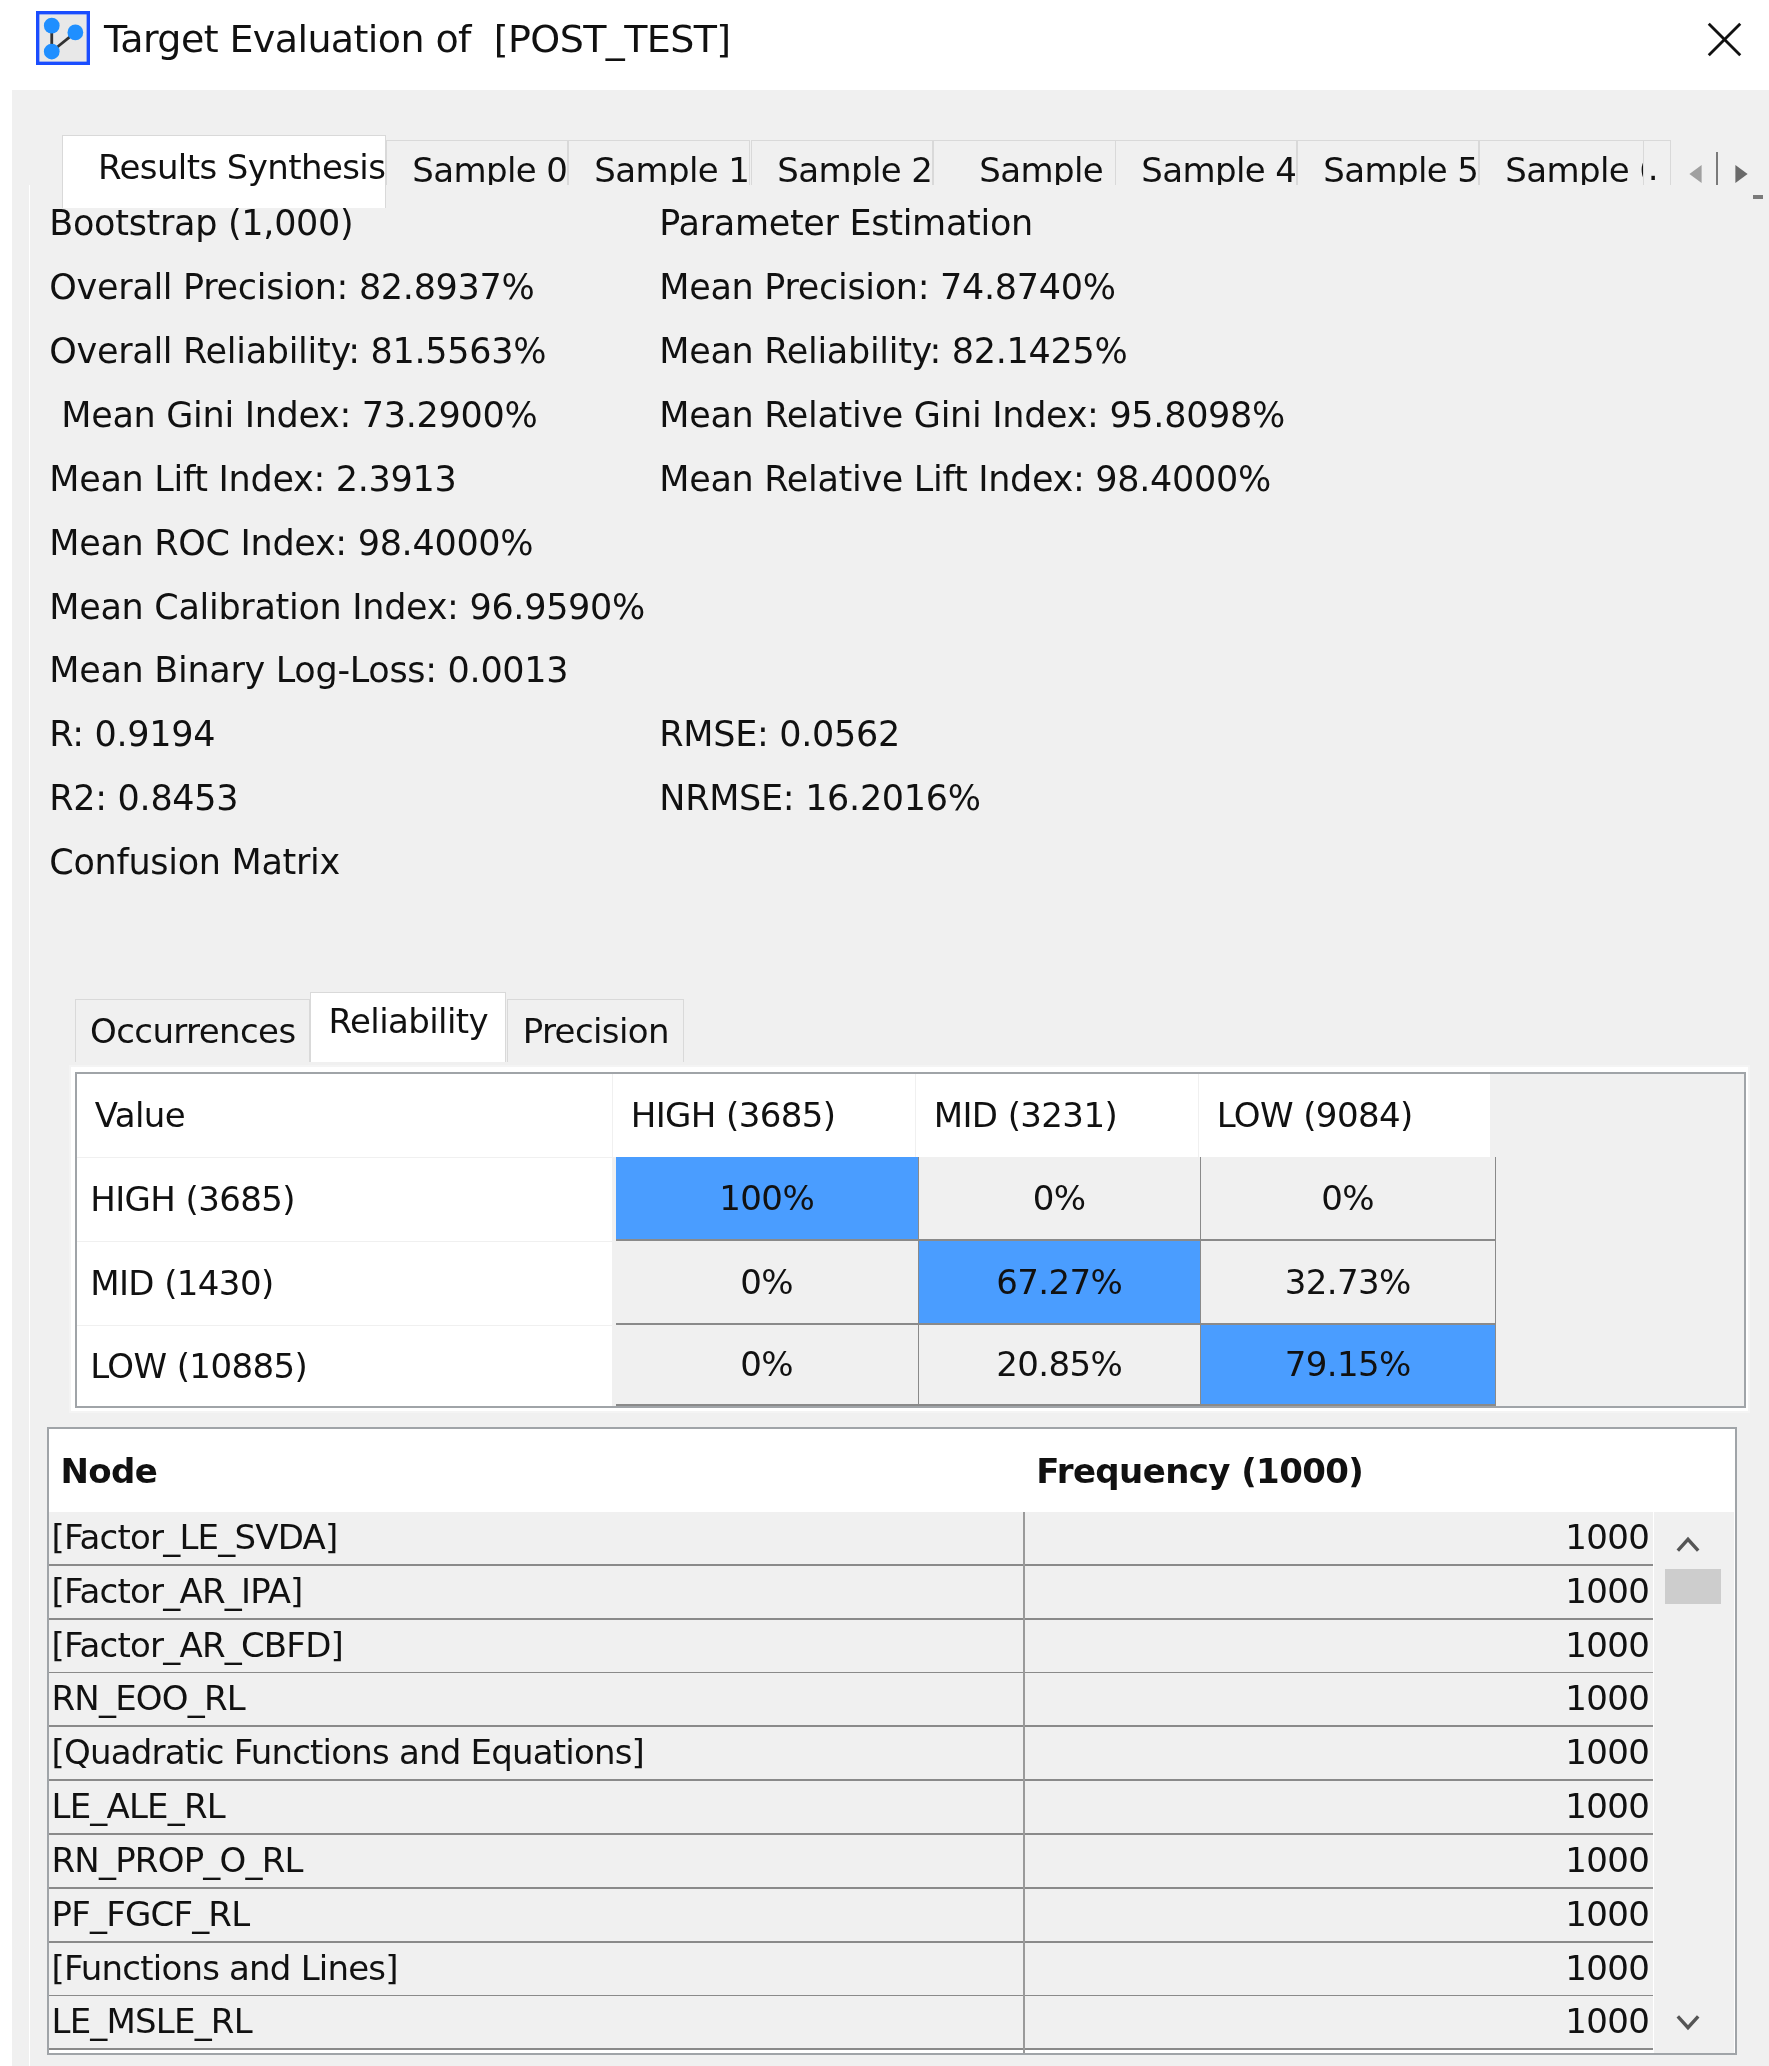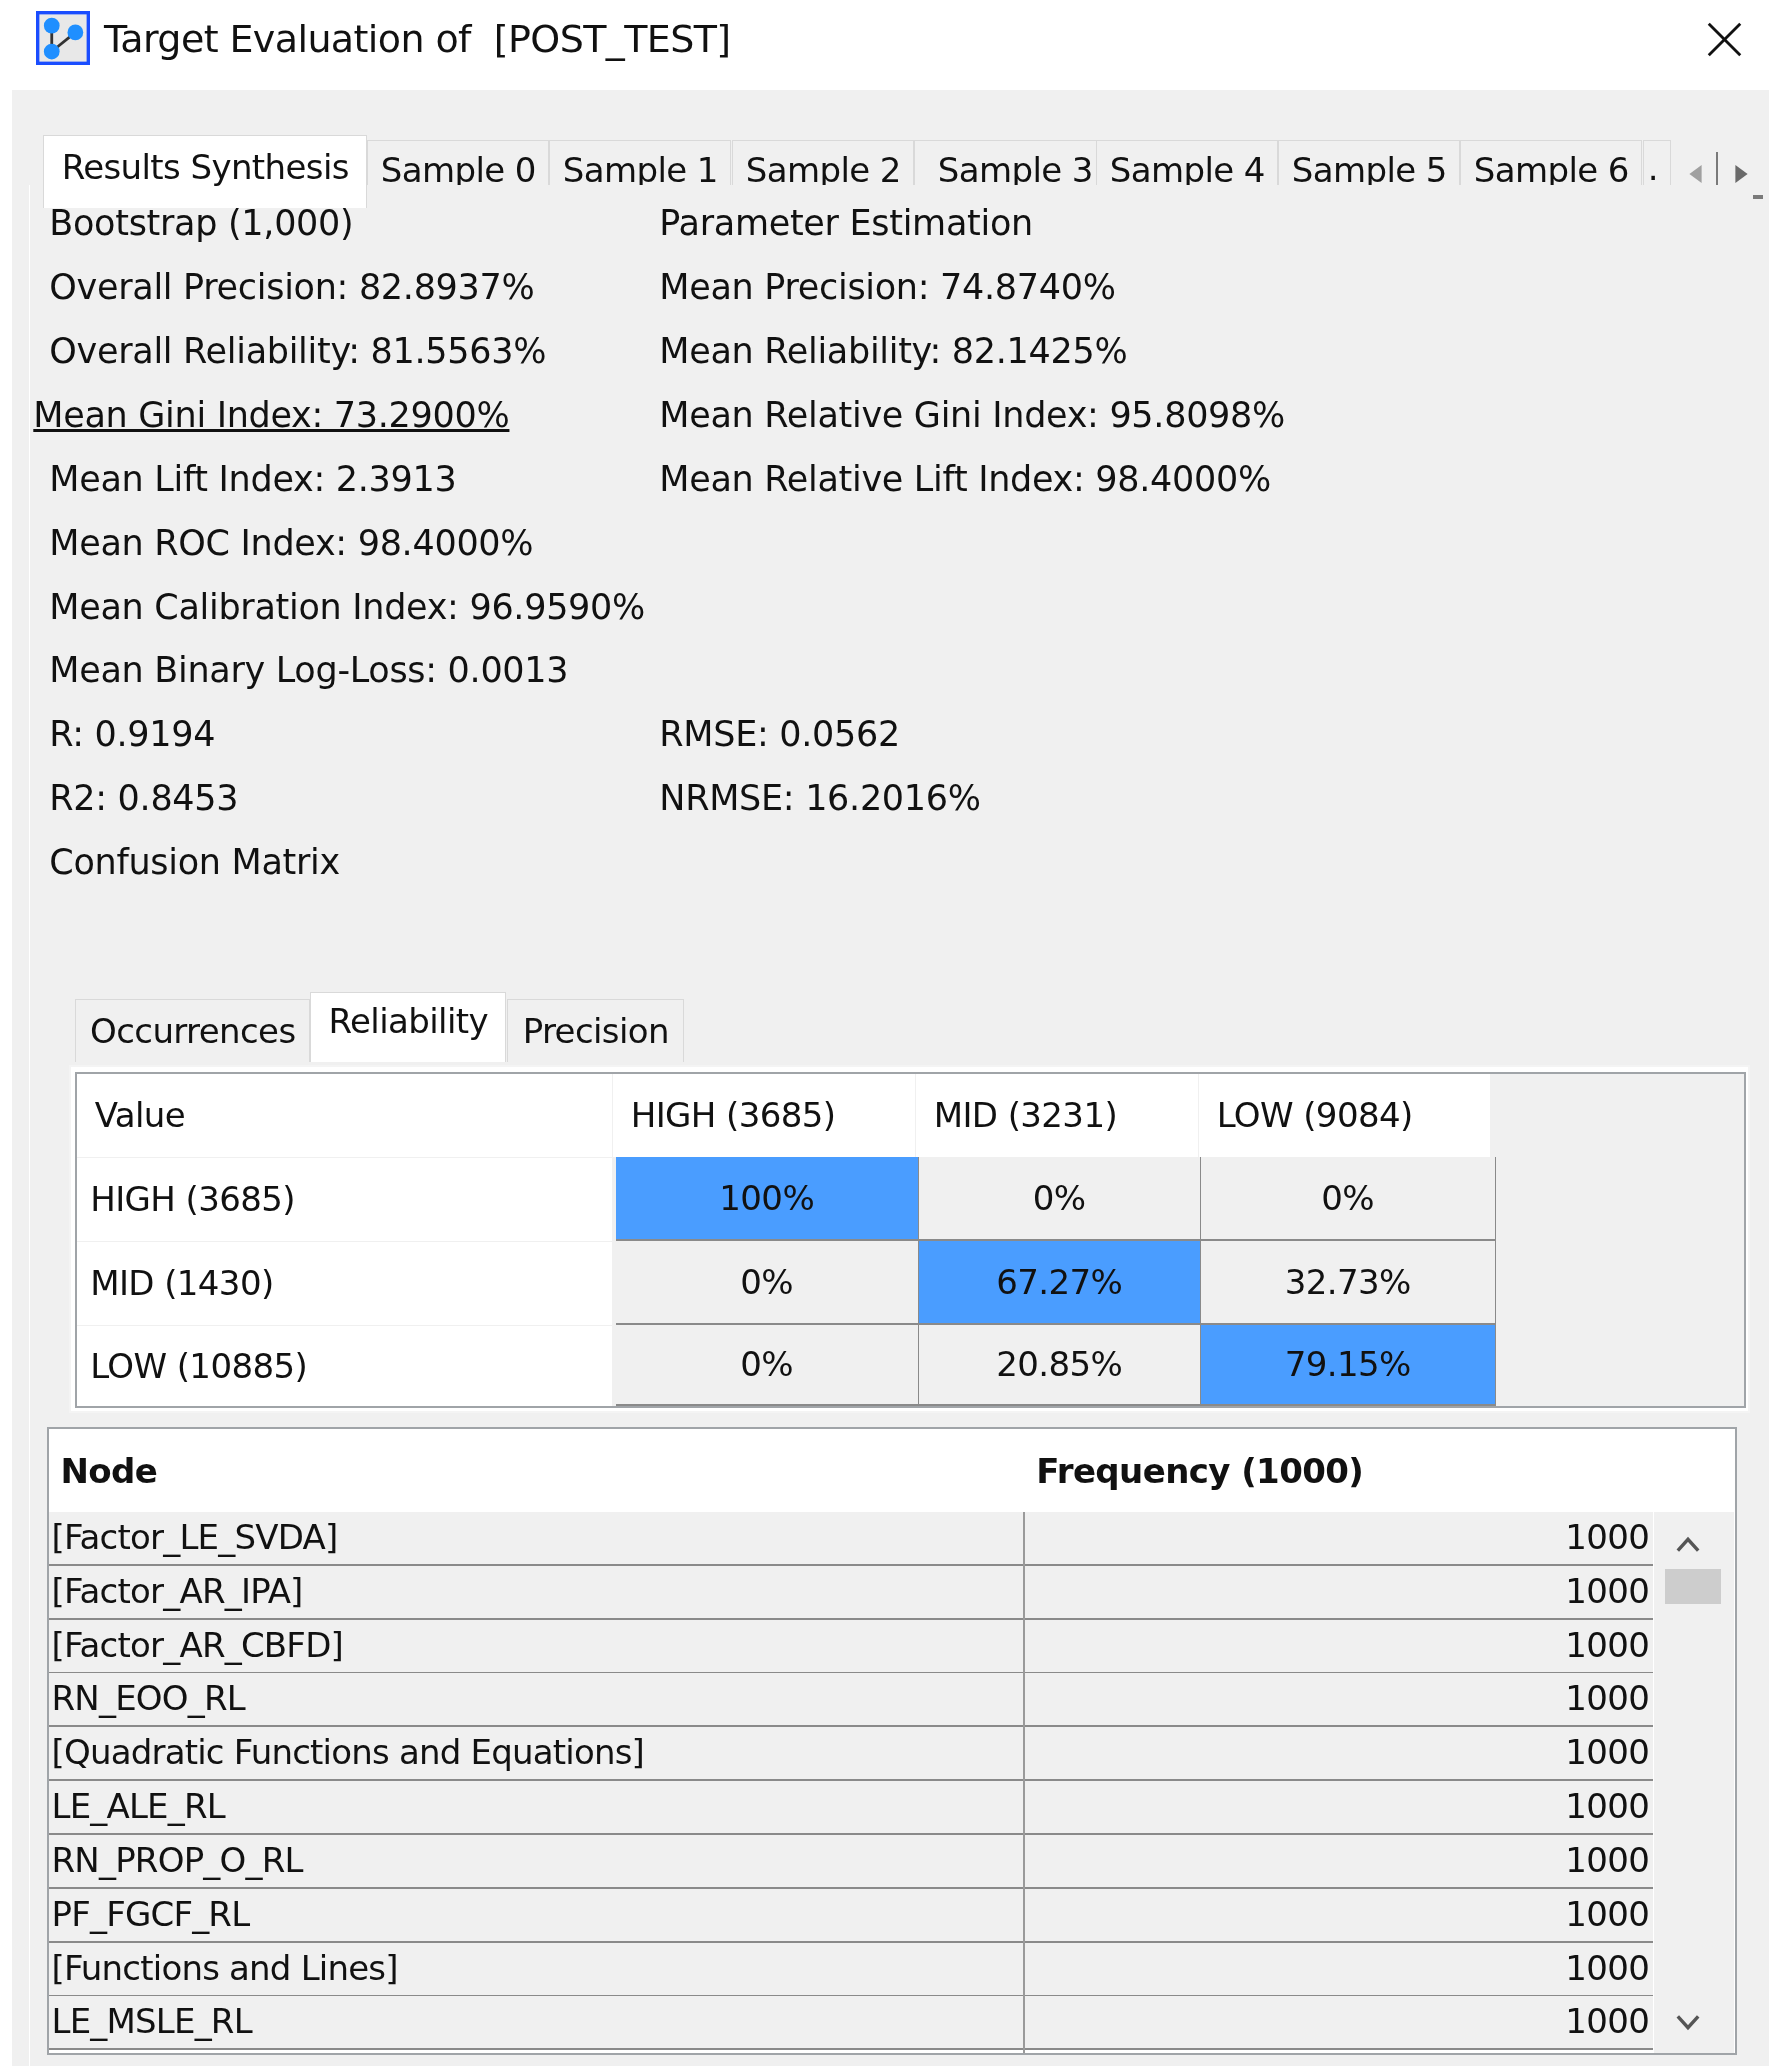--- a/index.html
+++ b/index.html
@@ -10,21 +10,21 @@
     .titlebar { position: absolute; left: 0; top: 0; width: 1770px; height: 90px; background: #ffffff; }
     .app-icon { position: absolute; left: 36px; top: 11.2px; width: 54px; height: 54px; }
     .title-text { position: absolute; left: 104px; top: 12.3px; font-size: 38px; line-height: 54px; color: #111; white-space: pre; letter-spacing: -0.6px; }
     .close-btn { position: absolute; left: 1702px; top: 17px; width: 45px; height: 45px; cursor: pointer; }
 
     
     .dialog-body { position: absolute; left: 12.3px; top: 90px; width: 1757px; height: 1976px; background: #f0f0f0; }
 
     
     .tabstrip { position: absolute; left: 17px; top: 22.4px; width: 1727px; height: 78px; }
-    .tab { position: absolute; top: 28px; height: 62px; background: #f0f0f0; border: 1.1px solid #d9d9d9; border-bottom: none; font-size: 34px; line-height: 58px; text-align: center; color: #111; letter-spacing: -0.6px; cursor: pointer; }
+    .tab { position: absolute; top: 28px; height: 62px; background: #f0f0f0; border: 1.1px solid #d9d9d9; border-bottom: none; font-size: 34px; line-height: 58px; text-align: right; color: #111; letter-spacing: -0.6px; cursor: pointer; margin-left: 19px; }
     .tab.active { top: 22.4px; height: 73px; background: #ffffff; border-color: #d9d9d9; line-height: 62px; z-index: 2; }
     .tab-overflow { position: absolute; top: 28px; left: 1604px; width: 28px; height: 62px; border: 1.1px solid #d9d9d9; border-bottom: none; background: #f0f0f0; font-size: 34px; line-height: 54px; color: #111; text-indent: 3.4px; }
     .tab-scroll { position: absolute; top: 40px; width: 43px; height: 47px; background: #f0f0f0; border-bottom: 4.5px solid #7a7a7a; cursor: pointer; display: flex; align-items: center; justify-content: center; }
     .tab-scroll svg { width: 17px; height: 20px; }
     .tab-scroll-left { left: 1646px; border-right: 2.8px solid #7a7a7a; }
     .tab-scroll-right { left: 1691px; }
 
     .tab-panel { position: absolute; left: 17px; top: 95px; width: 1724px; height: 1881px; background: #f0f0f0; border-left: 1.1px solid #ffffff; }
 
     
@@ -97,21 +97,21 @@
           <polygon points="4,2 4,34 26,18" fill="#6a6a6a"></polygon>
         </svg>
     </div>
   </div>
 
   <div class="tab-panel">
 
     <div class="metric" style="left:19px;top:0px;">Bootstrap (1,000)</div>
     <div class="metric" style="left:19px;top:64px;">Overall Precision: 82.8937%</div>
     <div class="metric" style="left:19px;top:128px;">Overall Reliability: 81.5563%</div>
-    <div class="metric" style="left:3px;top:192px;text-decoration:underline;">Mean Gini Index: 73.2900%</div>
+    <div class="metric" style="left:31px;top:192px;">Mean Gini Index: 73.2900%</div>
     <div class="metric" style="left:19px;top:256px;">Mean Lift Index: 2.3913</div>
     <div class="metric" style="left:19px;top:320px;">Mean ROC Index: 98.4000%</div>
     <div class="metric" style="left:19px;top:384px;">Mean Calibration Index: 96.9590%</div>
     <div class="metric" style="left:19px;top:447px;">Mean Binary Log-Loss: 0.0013</div>
     <div class="metric" style="left:19px;top:511px;">R: 0.9194</div>
     <div class="metric" style="left:19px;top:575px;">R2: 0.8453</div>
 
     <div class="metric" style="left:629px;top:0px;">Parameter Estimation</div>
     <div class="metric" style="left:629px;top:64px;">Mean Precision: 74.8740%</div>
     <div class="metric" style="left:629px;top:128px;">Mean Reliability: 82.1425%</div>

